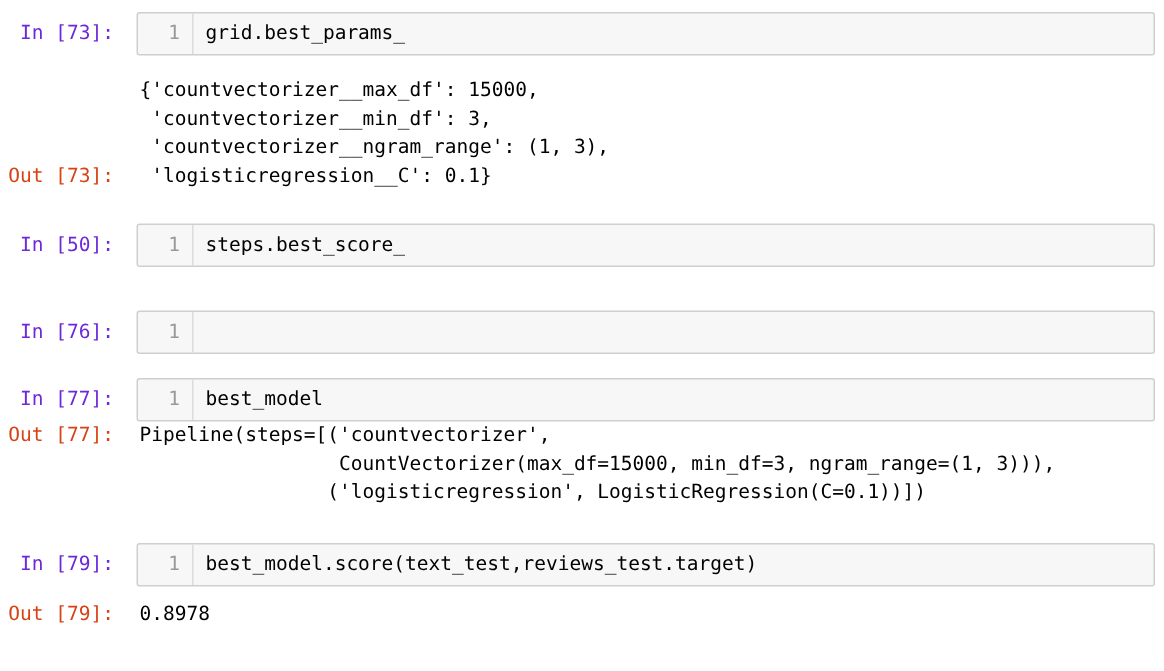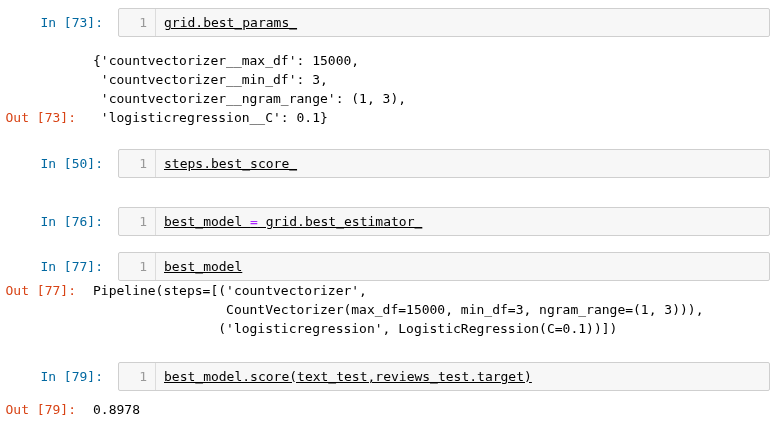--- a/index.html
+++ b/index.html
@@ -15,21 +15,21 @@
   }
   .row { display: flex; align-items: flex-start; }
   .prompt {
     width: 91px;
     flex: 0 0 91px;
     text-align: right;
     padding-right: 15px;
     white-space: nowrap;
     user-select: none;
   }
-  .prompt.in  { color: #0369a1; padding-top: 5px; margin-left: 27px; }
+  .prompt.in  { color: #6d28d9; padding-top: 5px; }
   .prompt.out { color: #D84315; }
   .input-box {
     flex: 1;
     margin-right: 6px;
     display: flex;
     background: #f7f7f7;
     border: 1px solid #cfcfcf;
     border-radius: 2px;
   }
   .gutter {
@@ -38,21 +38,20 @@
     padding: 4px 8px 4px 0;
     color: #999999;
     border-right: 1px solid #dcdcdc;
     user-select: none;
   }
   .code {
     padding: 4px 8px;
     white-space: pre;
     flex: 1;
     overflow: hidden;
-    text-decoration: underline;
   }
   .op { color: #AA22FF; }
   .output-text {
     white-space: pre;
     padding-left: 2px;
     flex: 1;
     overflow: hidden;
   }
   
   .mt-a { margin-top: 8px; }
@@ -94,21 +93,20 @@
     </div>
   </div>
 
   <div class="row mt-d">
   </div>
 
   <div class="row mt-e">
     <div class="prompt in">In [76]:</div>
     <div class="input-box">
       <div class="gutter">1</div>
-      <div class="code"><span>best_model </span><span class="op">=</span><span> grid.best_estimator_</span></div>
     </div>
   </div>
 
   <div class="row mt-f">
     <div class="prompt in">In [77]:</div>
     <div class="input-box">
       <div class="gutter">1</div>
       <div class="code">best_model</div>
     </div>
   </div>

